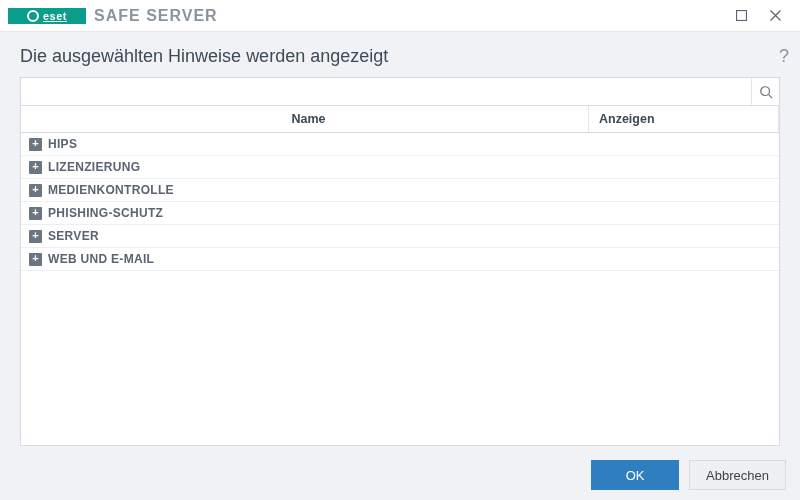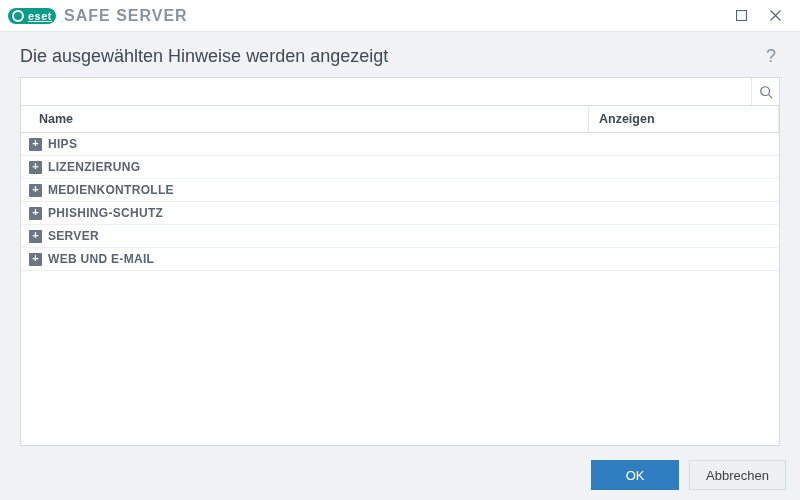--- a/index.html
+++ b/index.html
@@ -1,39 +1,39 @@
 <!DOCTYPE html>
 <html><head>
 <meta charset="utf-8">
 <style>
   * { box-sizing: border-box; margin: 0; padding: 0; }
   html, body { width: 800px; height: 500px; font-family: "Segoe UI", Arial, sans-serif; background: #f0f2f5; overflow: hidden; }
   .titlebar { height: 32px; background: #fff; display: flex; align-items: center; padding: 0 8px; border-bottom: 1px solid #e8e8e8; }
-  .brand-badge { background: #0a9e8a; color: #fff; font-weight: bold; font-size: 11px; letter-spacing: 0.5px; padding: 2px 4px; border-radius: 8px; display: inline-flex; align-items: center; text-decoration: underline; }
+  .brand-badge { background: #0a9e8a; color: #fff; font-weight: bold; font-size: 11px; letter-spacing: 0.5px; padding: 2px 19px; border-radius: 0; display: inline-flex; align-items: center; text-decoration: underline; }
   .brand-badge::before { content: ""; display: inline-block; width: 8px; height: 8px; border: 2px solid #fff; border-radius: 50%; margin-right: 4px; }
   .brand-text { font-size: 16px; color: #8a949e; letter-spacing: 1px; margin-left: 8px; font-weight: 700; }
   .titlebar-spacer { flex: 1; }
   .win-btn { width: 34px; height: 32px; display: flex; align-items: center; justify-content: center; color: #5a6472; cursor: pointer; }
   .win-btn svg { width: 11px; height: 11px; stroke: currentColor; stroke-width: 1.2; fill: none; }
 
-  .header-row { display: flex; align-items: center; padding: 14px 20px 10px 20px; }
+  .header-row { display: flex; align-items: center; padding: 14px 7px 10px 20px; }
   .page-title { font-size: 18px; color: #3d4a57; font-weight: 400; }
   .header-spacer { flex: 1; }
   .help-icon { font-size: 18px; color: #8a949e; cursor: pointer; padding: 0 4px; }
 
   .content { padding: 0 20px; }
   .search-row { display: flex; border: 1px solid #d6dbe0; background: #fff; }
   .search-input { flex: 1; border: none; outline: none; padding: 6px 8px; font-size: 13px; background: transparent; }
   .search-btn { width: 28px; display: flex; align-items: center; justify-content: center; border-left: 1px solid #e3e7eb; cursor: pointer; color: #6b7683; }
   .search-btn svg { width: 14px; height: 14px; stroke: currentColor; stroke-width: 1.4; fill: none; }
 
   .table-wrap { border: 1px solid #d6dbe0; border-top: none; background: #fff; height: 340px; display: flex; flex-direction: column; }
   .table-head { display: flex; border-bottom: 1px solid #d6dbe0; }
   .th { padding: 6px 10px; font-size: 12.5px; font-weight: 600; color: #3d4a57; }
-  .th-name { flex: 1 1 auto; border-right: 1px solid #e3e7eb; padding-left: 18px; }
+  .th-name { flex: 1 1 auto; border-right: 1px solid #e3e7eb; padding-left: 18px; text-align: center; }
   .th-show { width: 190px; border-right: 1px solid #e3e7eb; }
   .table-body { flex: 1; overflow: auto; }
   .row { display: flex; align-items: center; border-bottom: 1px solid #edf0f2; padding: 4px 8px; cursor: pointer; }
   .row.selected { border-left: 3px solid #2f7fc0; padding-left: 5px; background: #fff; }
   .expand-ic { width: 13px; height: 13px; background: #6b7683; color: #fff; display: inline-flex; align-items: center; justify-content: center; font-size: 11px; line-height: 1; margin-right: 6px; border-radius: 1px; }
   .expand-ic::before { content: "+"; font-weight: bold; position: relative; top: -0.5px; }
   .row-label { font-size: 12px; font-weight: 700; letter-spacing: 0.3px; color: #5a6472; }
 
   .footer { position: absolute; bottom: 0; left: 0; right: 0; height: 50px; display: flex; align-items: center; justify-content: flex-end; padding: 0 14px; gap: 10px; }
   .btn { min-width: 88px; height: 30px; font-size: 13px; border-radius: 0; border: 1px solid transparent; cursor: pointer; padding: 0 16px; }

